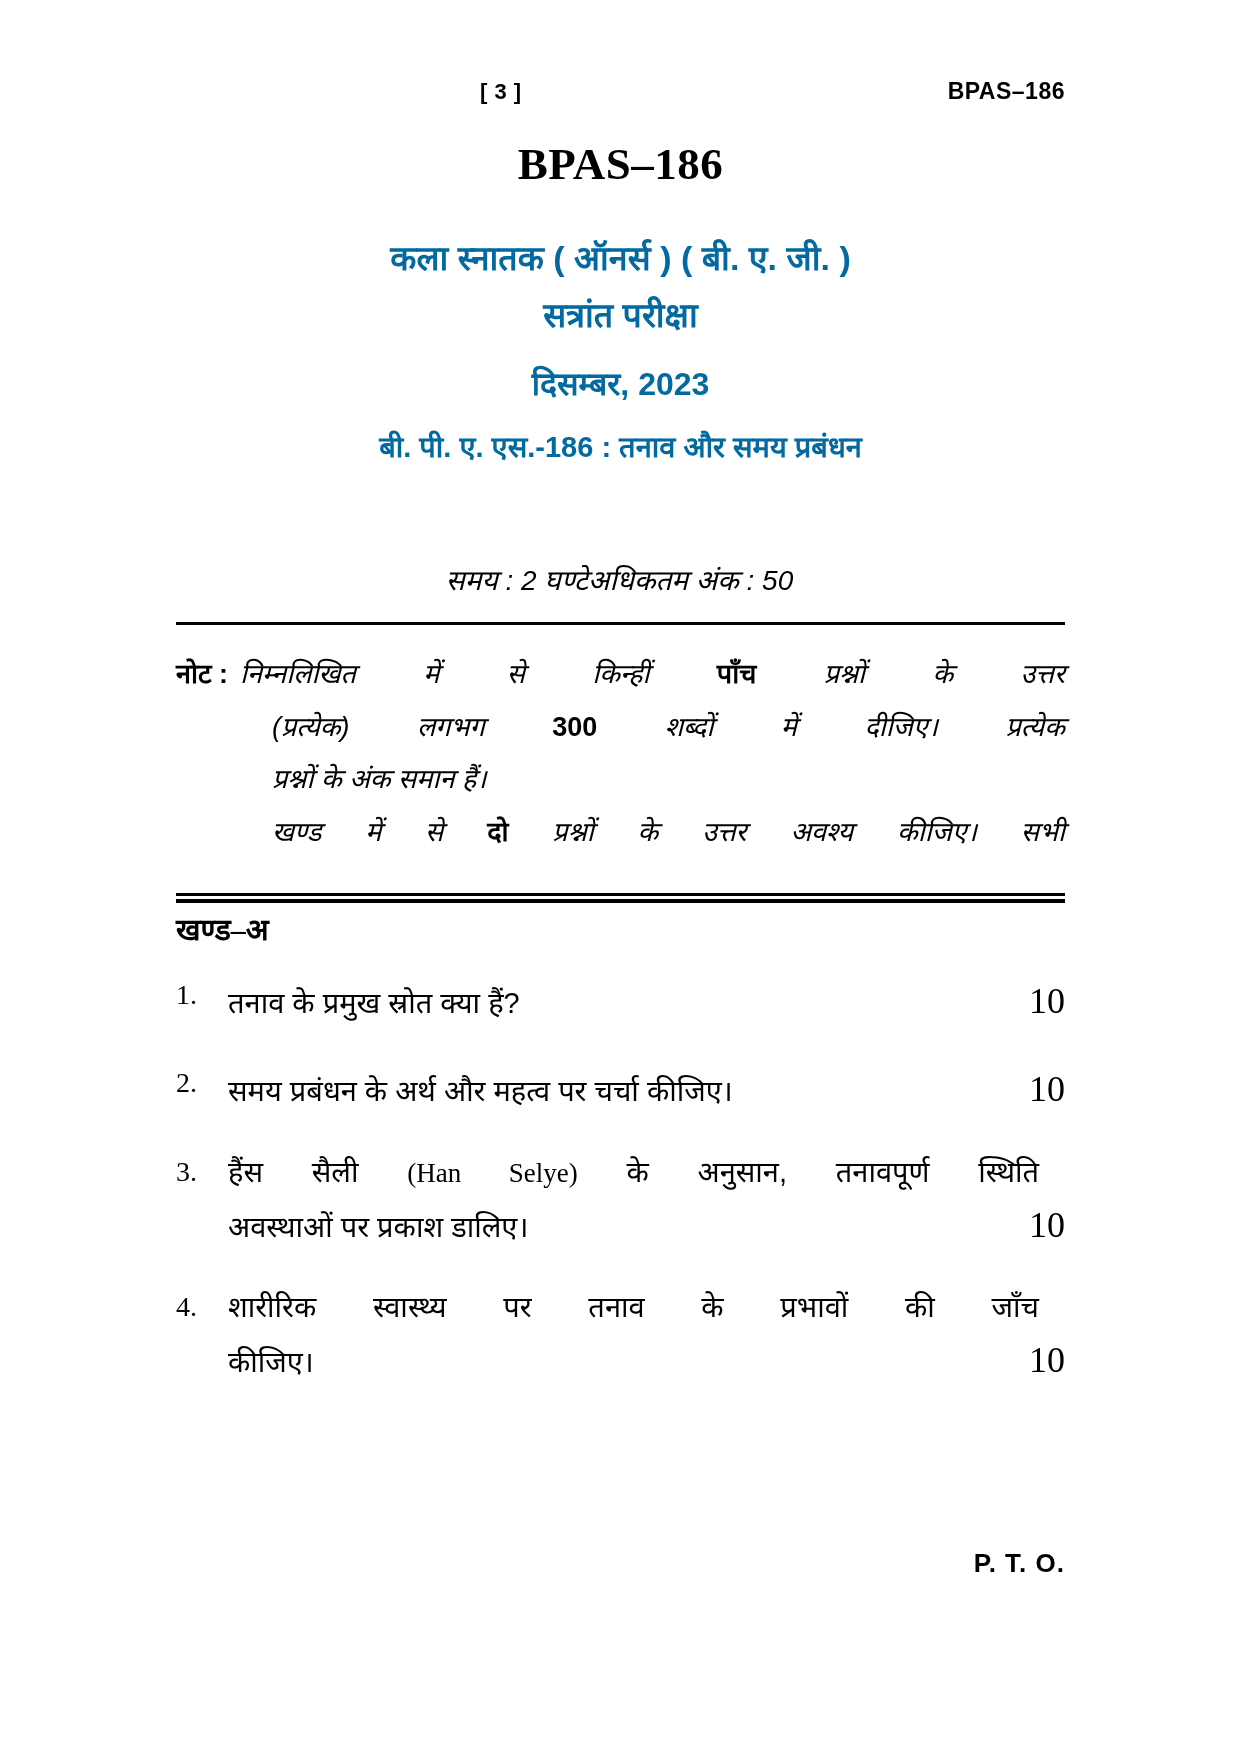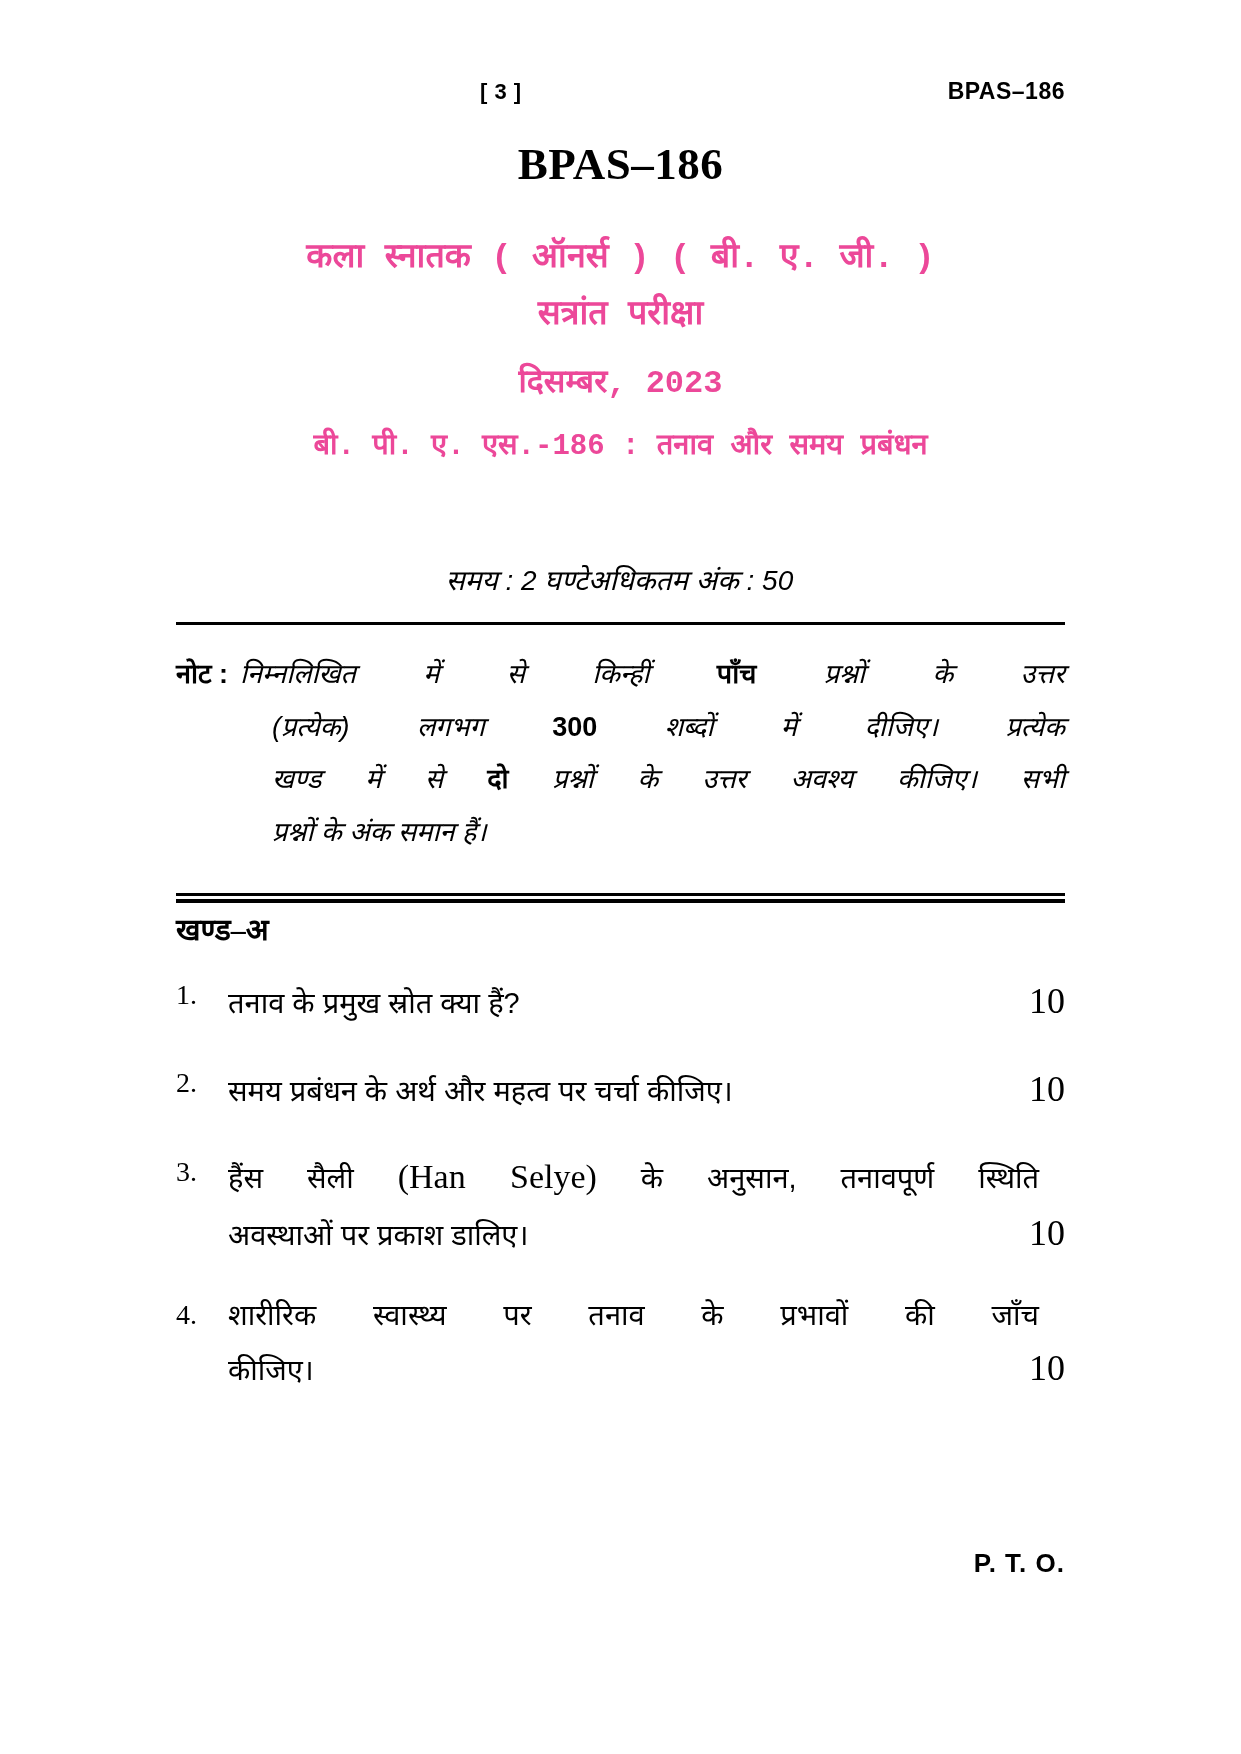--- a/index.html
+++ b/index.html
@@ -58,23 +58,23 @@
     font-weight: bold;
     font-size: 45px;
     letter-spacing: 0.5px;
     margin: 0 0 44px 0;
     line-height: 1.1;
   }
   .degree-line,
   .exam-line,
   .date-line,
   .course-line {
-    font-family: Liberation Mono, monospace;
-    font-weight: bold;
-    color: #ec4899;
+    font-family: Liberation Sans, sans-serif;
+    font-weight: bold;
+    color: #0369a1;
   }
   .degree-line {
     font-size: 34px;
     line-height: 1.45;
     margin-bottom: 8px;
   }
   .exam-line {
     font-size: 34px;
     line-height: 1.45;
     margin-bottom: 22px;
@@ -223,21 +223,21 @@
   }
   .q-marks.far {
     min-width: 42px;
     text-align: right;
   }
   .q-body b {
     font-weight: bold;
   }
   .latin {
     font-family: "Liberation Serif", "DejaVu Serif", serif;
-    font-size: 34px;
+    font-size: 27px;
   }
 
   
   .pto {
     position: absolute;
     right: 176px;
     top: 1548px;
     font-family: "Liberation Sans", "DejaVu Sans", sans-serif;
     font-weight: bold;
     font-size: 26px;
@@ -268,22 +268,22 @@
   </div>
 
   <div class="rule-single"></div>
 
   <div class="note-block">
     <div class="note-first">
       <span class="note-label">नोट :</span>
       <span class="note-text"><span>निम्नलिखित में से किन्हीं </span><b>पाँच</b><span> प्रश्नों के उत्तर</span></span>
     </div>
     <div class="note-cont"><span>(प्रत्येक) लगभग </span><b class="bi">300</b><span> शब्दों में दीजिए। प्रत्येक</span></div>
+    <div class="note-cont last">प्रश्नों के अंक समान हैं।</div>
     <div class="note-cont"><span>खण्ड में से </span><b>दो</b><span> प्रश्नों के उत्तर अवश्य कीजिए। सभी</span></div>
-    <div class="note-cont last">प्रश्नों के अंक समान हैं।</div>
   </div>
 
   <div class="rule-double"></div>
   <div class="section-head">खण्ड–अ</div>
 
   <div class="questions" id="questions-list">
       <div class="q">
         <div class="q-num">1.</div>
         <div class="q-body">
           <div class="q-line">

